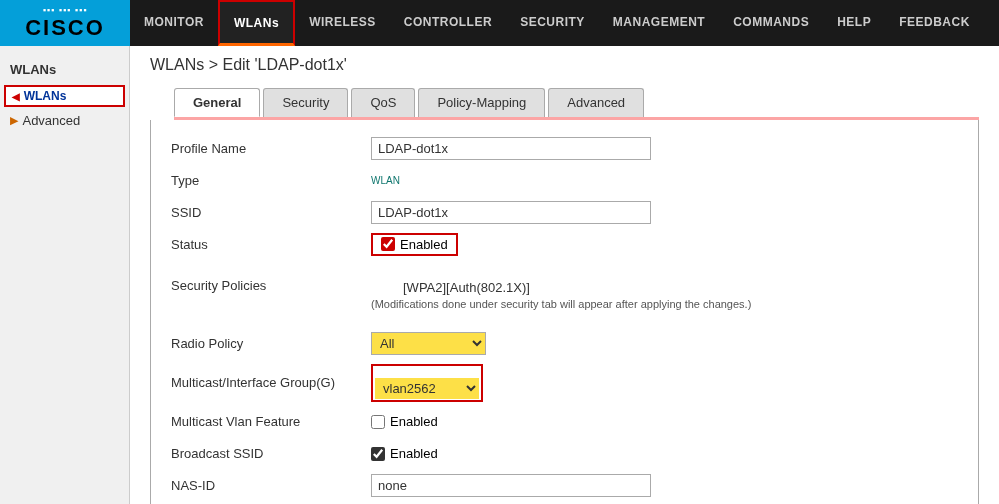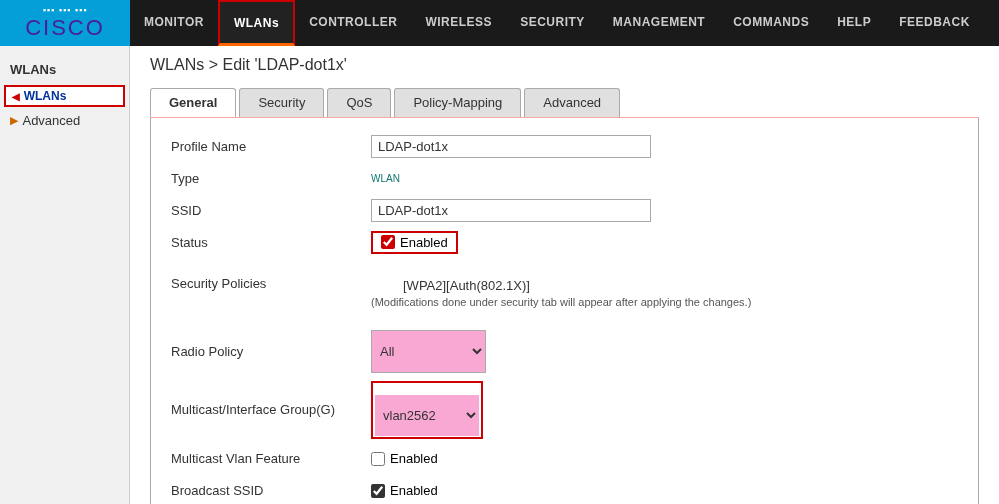--- a/index.html
+++ b/index.html
@@ -14,23 +14,23 @@
     }
     .cisco-logo {
       background: #049fd9;
       width: 130px;
       display: flex;
       align-items: center;
       justify-content: center;
       flex-shrink: 0;
     }
     .cisco-logo-text {
-      color: #4c1d95;
+      color: #000000;
       font-size: 22px;
-      font-weight: normal;
+      font-weight: bold;
       letter-spacing: 2px;
     }
     .cisco-logo-dots {
       color: #fff;
       font-size: 9px;
       letter-spacing: 1px;
       text-align: center;
       line-height: 1;
     }
     .cisco-logo-inner {
@@ -126,21 +126,22 @@
       font-size: 16px;
       color: #333;
       margin-bottom: 14px;
       font-weight: normal;
     }
 
     
     .tabs {
       display: flex;
       margin-bottom: 0;
-      border-bottom: 1px solid #fca5a5;
+      border-bottom: 3px solid #fca5a5;
+      margin-left: 24px;
     }
     .tab {
       padding: 6px 18px;
       background: #e0e0e0;
       border: 1px solid #aaa;
       border-bottom: none;
       margin-right: 3px;
       cursor: pointer;
       font-size: 13px;
       color: #333;
@@ -205,23 +206,23 @@
     }
     .status-checkbox {
       margin-right: 5px;
       accent-color: #cc0000;
       width: 14px;
       height: 14px;
     }
 
     .select-field {
       border: 1px solid #aaa;
-      padding: 12px 4px;
-      font-size: 13px;
-      background: #f9a8d4;
+      padding: 2px 4px;
+      font-size: 13px;
+      background: #fde047;
       color: #333;
       min-width: 80px;
     }
 
     .interface-wrapper {
       display: inline-flex;
       align-items: center;
       border: 2px solid #cc0000;
       padding: 1px 2px;
     }
@@ -248,22 +249,22 @@
 <div class="top-nav">
   <div class="cisco-logo">
     <div class="cisco-logo-inner">
       <div class="cisco-logo-dots">▪▪▪ ▪▪▪ ▪▪▪</div>
       <div class="cisco-logo-text">CISCO</div>
     </div>
   </div>
   <ul class="nav-items">
     <li class="nav-item nav-underline">MONITOR</li>
     <li class="nav-item highlighted nav-underline">WLANs</li>
+    <li class="nav-item nav-underline">WIRELESS</li>
     <li class="nav-item nav-underline">CONTROLLER</li>
-    <li class="nav-item nav-underline">WIRELESS</li>
     <li class="nav-item nav-underline">SECURITY</li>
     <li class="nav-item nav-underline">MANAGEMENT</li>
     <li class="nav-item nav-underline">COMMANDS</li>
     <li class="nav-item nav-underline">HELP</li>
     <li class="nav-item nav-underline">FEEDBACK</li>
   </ul>
 </div>
 
 <div class="page-wrapper">
 

